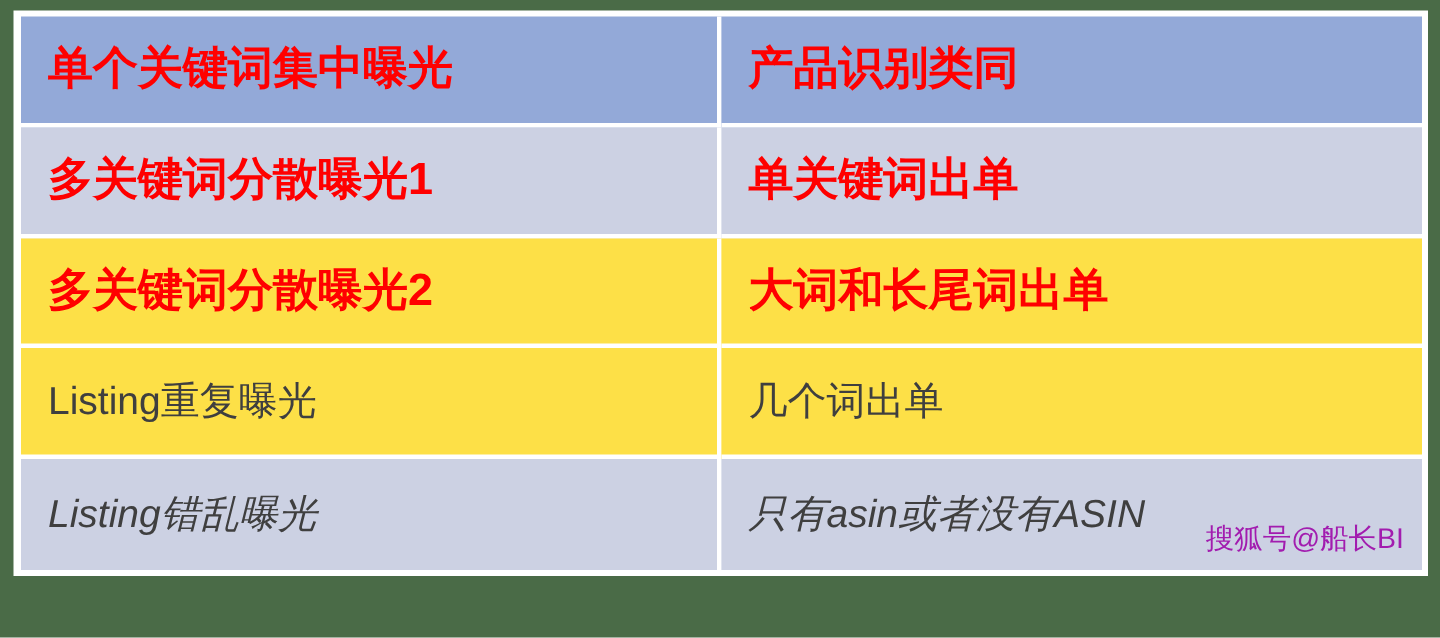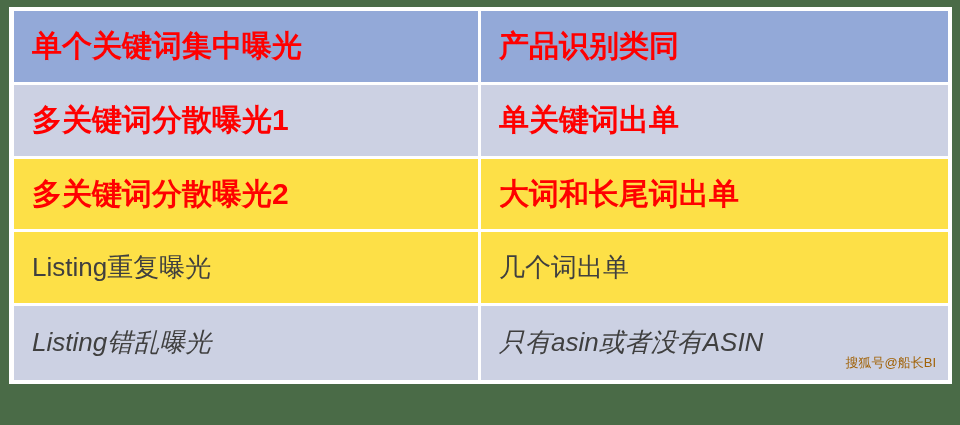--- a/index.html
+++ b/index.html
@@ -71,22 +71,22 @@
   .txt-gray {
     color: #3f3f3f;
     font-size: 26px;
     font-weight: 400;
   }
 
   #watermark {
     position: absolute;
     right: 16px;
     bottom: 12px;
-    font-size: 13px;
-    color: #a16207;
+    font-size: 19px;
+    color: #a21caf;
     letter-spacing: 0px;
     white-space: nowrap;
     pointer-events: none;
   }
 </style>
 </head>
 <body>
 
 <div id="slide">
   <div id="table-frame">

